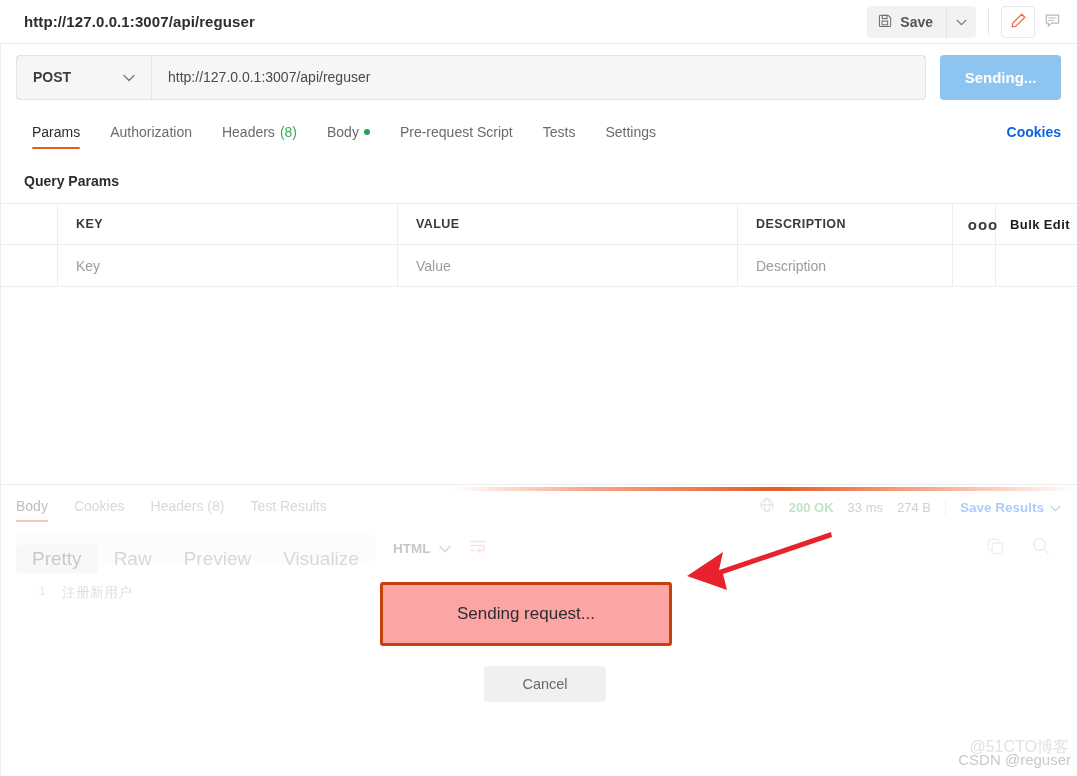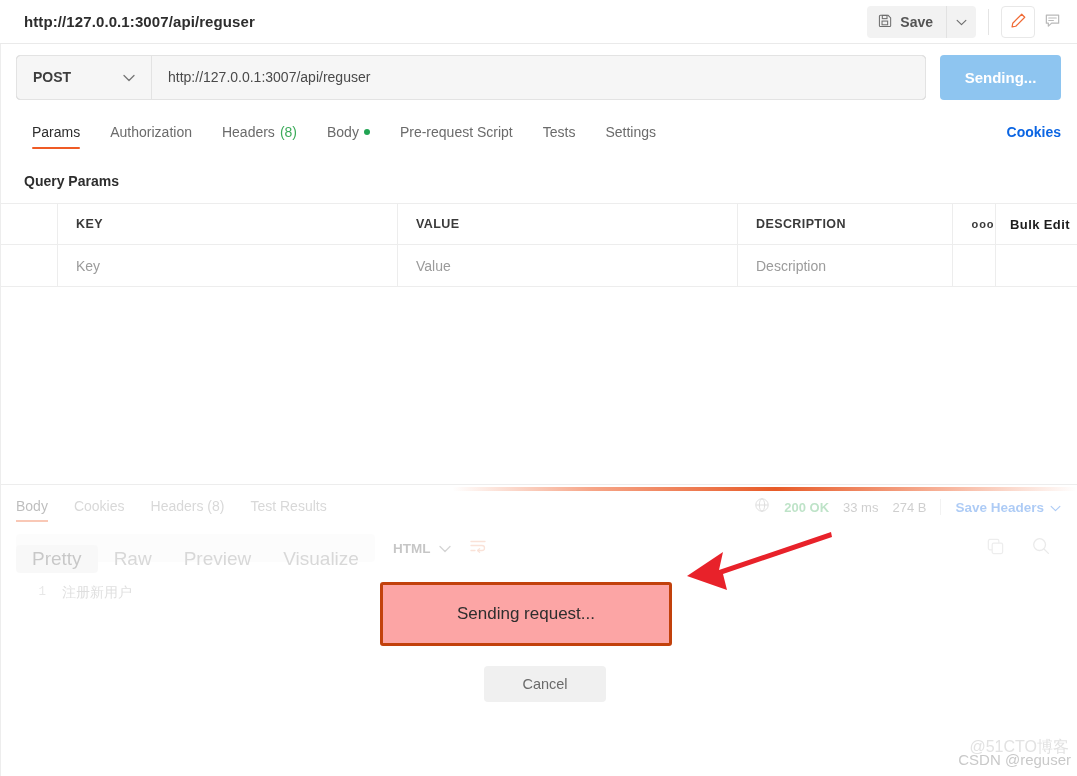--- a/index.html
+++ b/index.html
@@ -106,21 +106,21 @@
   .prow.head .pcell { color:#3a3a3a; font-weight:bold; font-size:12.5px; letter-spacing:.4px; }
   .prow.body .pcell { color:#9b9b9b; }
   .c-chk { width:58px; border-right:1px solid #ededed; }
   .c-key { width:340px; }
   .c-val { width:340px; }
   .c-desc { width:215px; }
   .c-dots { width:43px; display:flex; align-items:center; justify-content:center;
             border-right:1px solid #ededed; }
   .c-bulk { flex:1; padding-left:14px; border-right:none; }
   .c-bulk .bulk-lbl { font-size:13px; font-weight:bold; color:#1d1d1d; white-space:nowrap; }
-  .dots { font-size:11px; color:#3a3a3a; letter-spacing:1px; font-weight:bold; }
+  .dots { font-size:15px; color:#3a3a3a; letter-spacing:1px; font-weight:bold; }
 
   
   .progress {
     position:absolute; left:0; top:487px; width:1077px; height:4px;
     background:linear-gradient(90deg,
       rgba(239,91,37,0) 0%, rgba(239,91,37,0) 42%,
       rgba(239,91,37,.55) 55%, rgba(230,82,28,.95) 72%,
       rgba(239,91,37,.45) 88%, rgba(239,91,37,0) 100%);
   }
   .resp-divider {
@@ -328,21 +328,21 @@
             <circle cx="9" cy="9" r="7" fill="none" stroke="#9a9a9a" stroke-width="1.1"></circle>
             <ellipse cx="9" cy="9" rx="3" ry="7" fill="none" stroke="#9a9a9a" stroke-width="1.1"></ellipse>
             <path d="M2.3 9h13.4" stroke="#9a9a9a" stroke-width="1.1"></path>
           </svg>
         </span>
         <span class="meta-ok">200 OK</span>
         <span class="meta-t">33 ms</span>
         <span class="meta-t">274 B</span>
         <span class="meta-sep"></span>
         <span class="save-resp">
-          <span>Save Headers</span>
+          <span>Save Results</span>
           <span>
             <svg width="11" height="7" viewBox="0 0 12 8">
               <path d="M1 1.5L6 6.5L11 1.5" fill="none" stroke="#0b65e3" stroke-width="1.3" stroke-linecap="round" stroke-linejoin="round"></path>
             </svg>
           </span>
         </span>
       </div>
     </div>
 
     <div class="viewrow">

